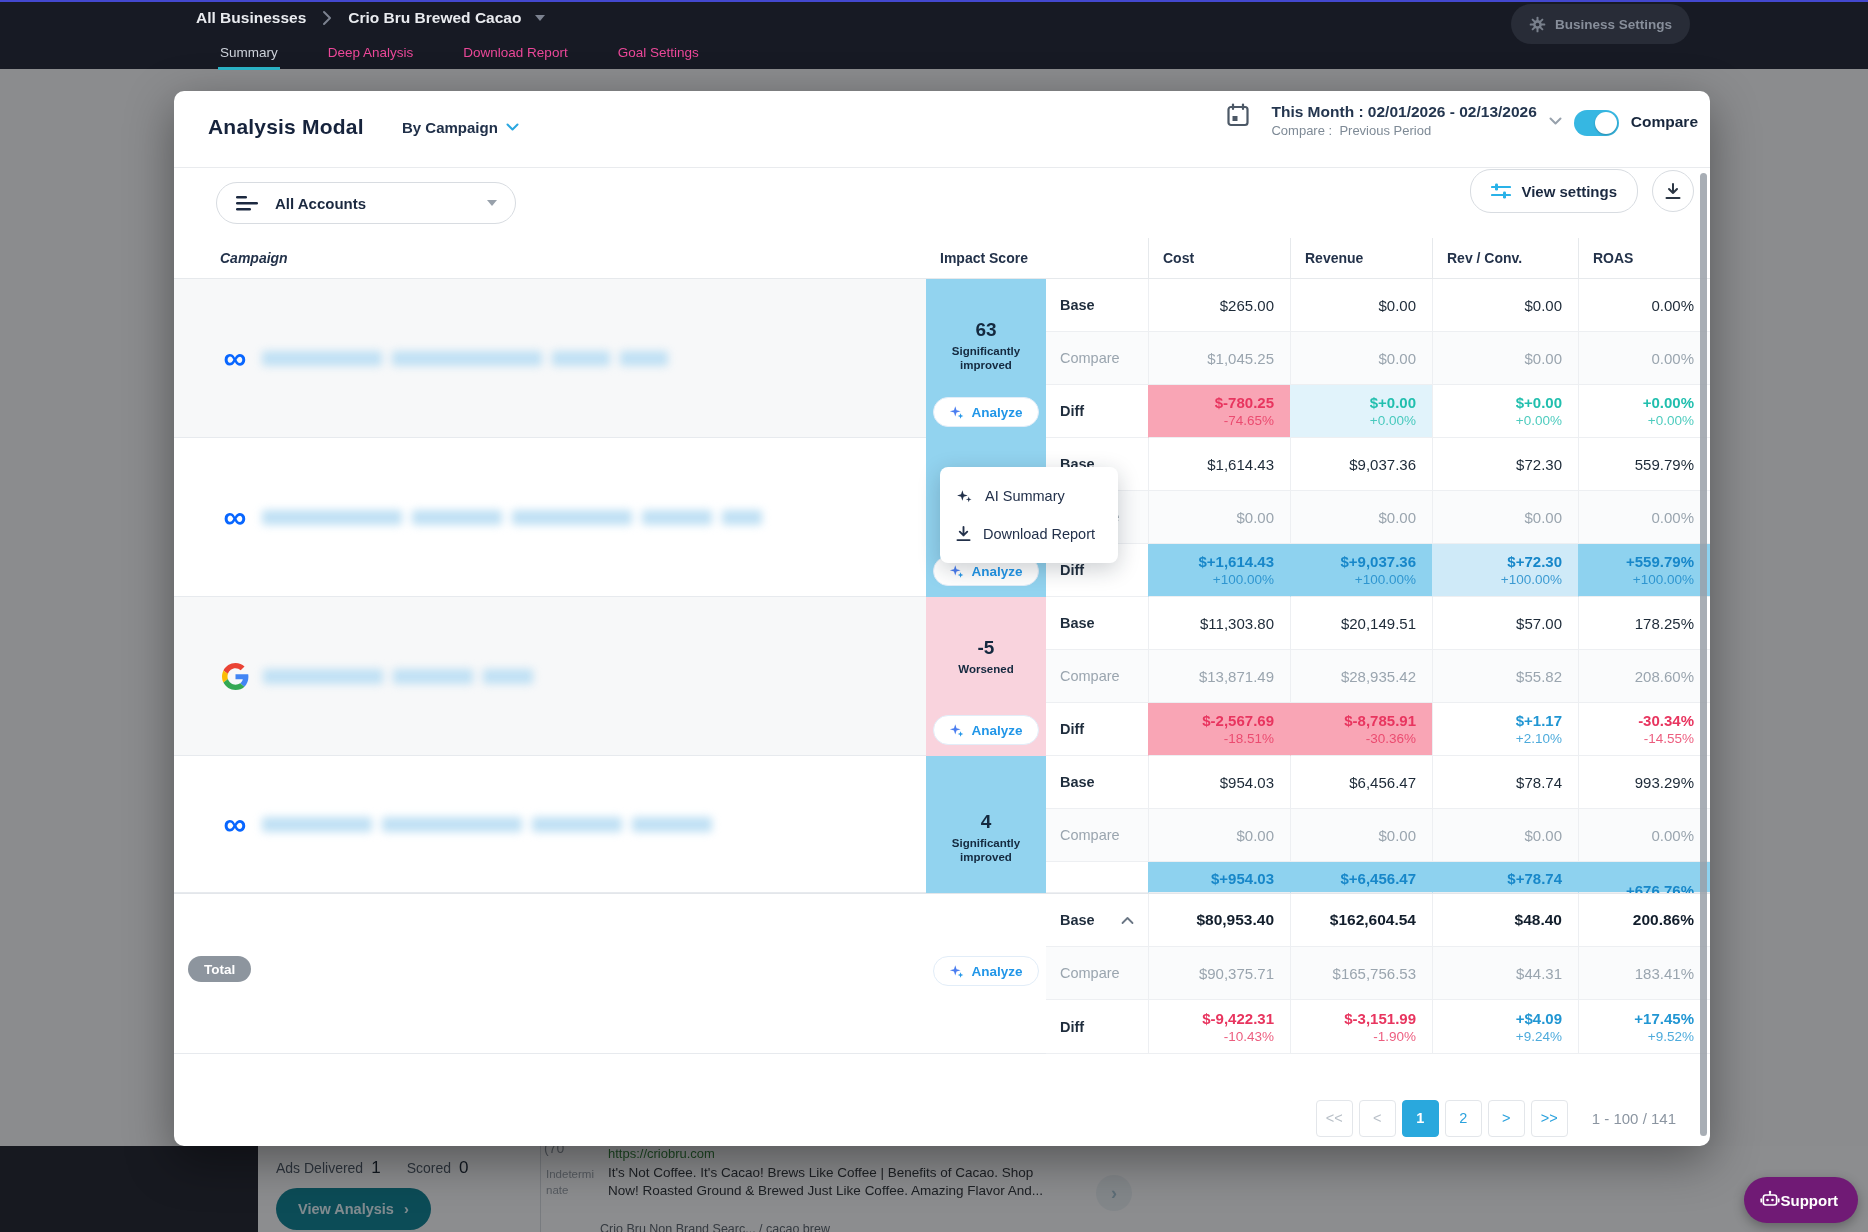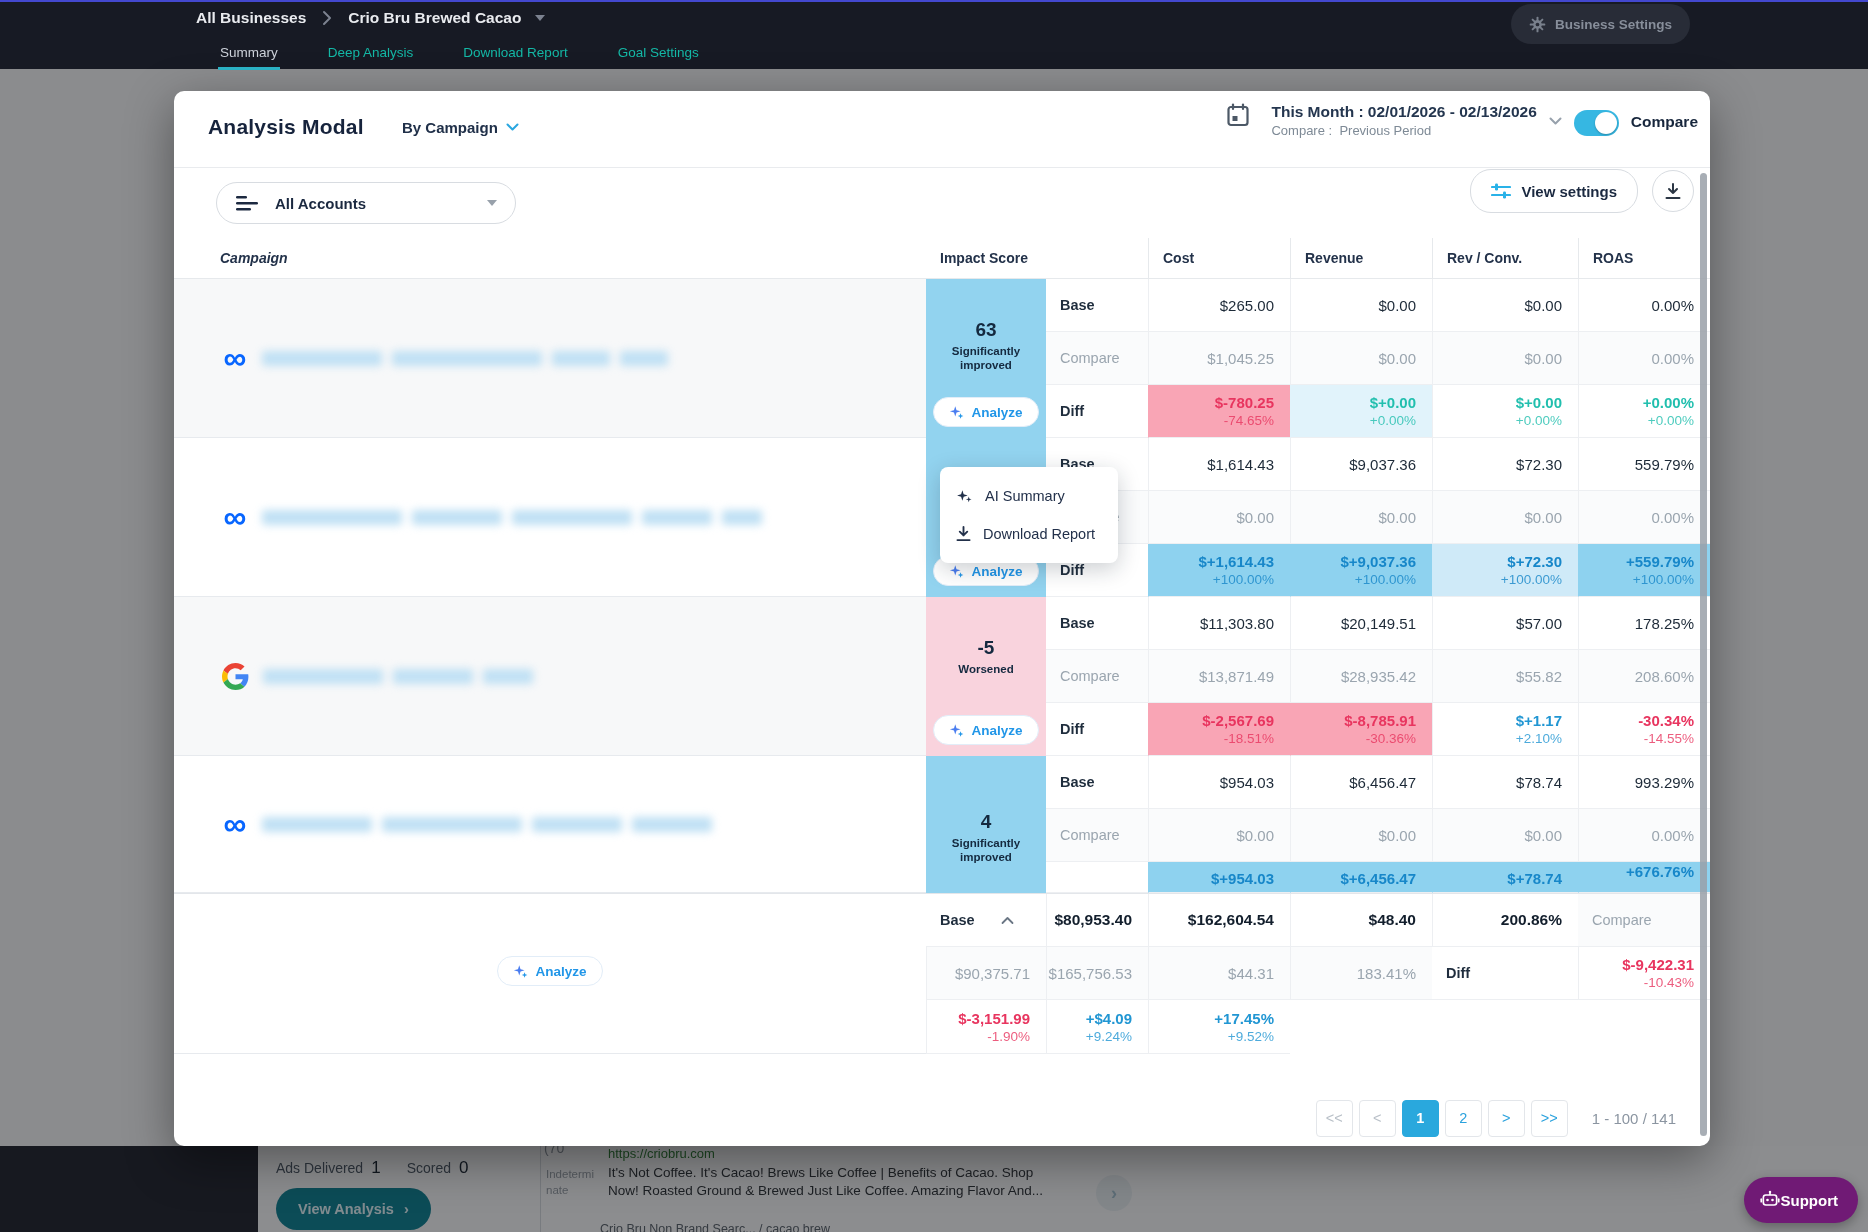--- a/index.html
+++ b/index.html
@@ -6,21 +6,21 @@
   .stage{position:relative;width:1868px;height:1232px;overflow:hidden;
          font-family:"Liberation Sans","DejaVu Sans",sans-serif;background:#f1f2f4;-webkit-font-smoothing:antialiased;}
   
   .topbar{position:absolute;left:0;top:0;right:0;height:69px;background:#171a24;z-index:6;}
   .top-accent{position:absolute;left:0;top:0;right:0;height:2px;background:#4348cf;}
   .crumbs{position:absolute;left:196px;top:9px;display:flex;align-items:center;gap:14px;}
   .crumb{color:#e9ebef;font-size:15.5px;font-weight:700;}
   .crumb-sep svg{display:block;}
   .caret-dn{width:0;height:0;border-left:5px solid transparent;border-right:5px solid transparent;border-top:6px solid #7c8290;}
   .tabs{position:absolute;left:218px;top:38px;display:flex;gap:46px;height:31px;align-items:center;}
-  .tab{color:#14b8a6;font-size:13.5px;font-weight:500;padding:0 2px;height:29px;display:flex;align-items:center;border-bottom:3px solid transparent;cursor:pointer;}
+  .tab{color:#ec4899;font-size:13.5px;font-weight:500;padding:0 2px;height:29px;display:flex;align-items:center;border-bottom:3px solid transparent;cursor:pointer;}
   .tab.active{color:#cdd2da;border-bottom-color:#2cb5c8;}
   .btn-bizset{position:absolute;right:178px;top:4px;height:40px;padding:0 18px;border-radius:20px;background:#282c37;
       display:flex;align-items:center;gap:9px;color:#878e9a;font-size:13.5px;font-weight:700;}
   
   .page-under{position:absolute;left:0;top:69px;right:0;bottom:0;background:#fdfdfd;}
   .bg-darkrail{position:absolute;left:0;top:1146px;width:258px;height:86px;background:#23252e;}
   .bg-strip{position:absolute;left:258px;top:1146px;right:0;height:86px;background:#fff;}
   .bg-ads{position:absolute;left:276px;top:1158px;display:flex;gap:26px;align-items:baseline;color:#4e5a66;font-size:14px;}
   .bg-ads b{color:#17222e;font-size:17px;font-weight:500;margin-left:8px;}
   .btn-viewanalysis{position:absolute;left:276px;top:1188px;height:42px;padding:0 22px;border-radius:21px;background:#0f8496;
@@ -512,26 +512,29 @@
         <div class="c-label"></div>
         <div class="c-val diff bgc-blue t-bluedeep" style="justify-content:flex-start;padding-top:8px;">
             <span class="v">$+954.03</span>
           </div>
         <div class="c-val diff bgc-blue t-bluedeep" style="justify-content:flex-start;padding-top:8px;">
             <span class="v">$+6,456.47</span>
           </div>
         <div class="c-val diff bgc-blue t-bluedeep" style="justify-content:flex-start;padding-top:8px;">
             <span class="v">$+78.74</span>
           </div>
-        <div class="c-val diff bgc-blue t-bluedeep" style="justify-content:flex-start;padding-top:1px;text-align:center;">
+        <div class="c-val diff bgc-blue t-bluedeep" style="justify-content:flex-start;padding-top:20px;text-align:center;">
             <span class="v">+676.76%</span>
           </div>
       </div>
 
       <div class="grid total-sec" style="background:#fff;">
+        <div class="total-campaign">
+          <div class="badge-total">Total</div>
+        </div>
         <div class="total-impact">
           <div class="btn-analyze">
             <svg class="icon" width="15" height="15" viewBox="0 0 24 24">
                 <path d="M10 2l2 6.5L18.5 10 12 12 10 18.5 8 12 1.5 10 8 8.5z" fill="#4a7df0"></path>
                 <path d="M18.5 13l1.2 3.3 3.3 1.2-3.3 1.2-1.2 3.3-1.2-3.3-3.3-1.2 3.3-1.2z" fill="#2196e8"></path>
               </svg>
             <span>Analyze</span>
           </div>
         </div>
         <div class="c-label">

